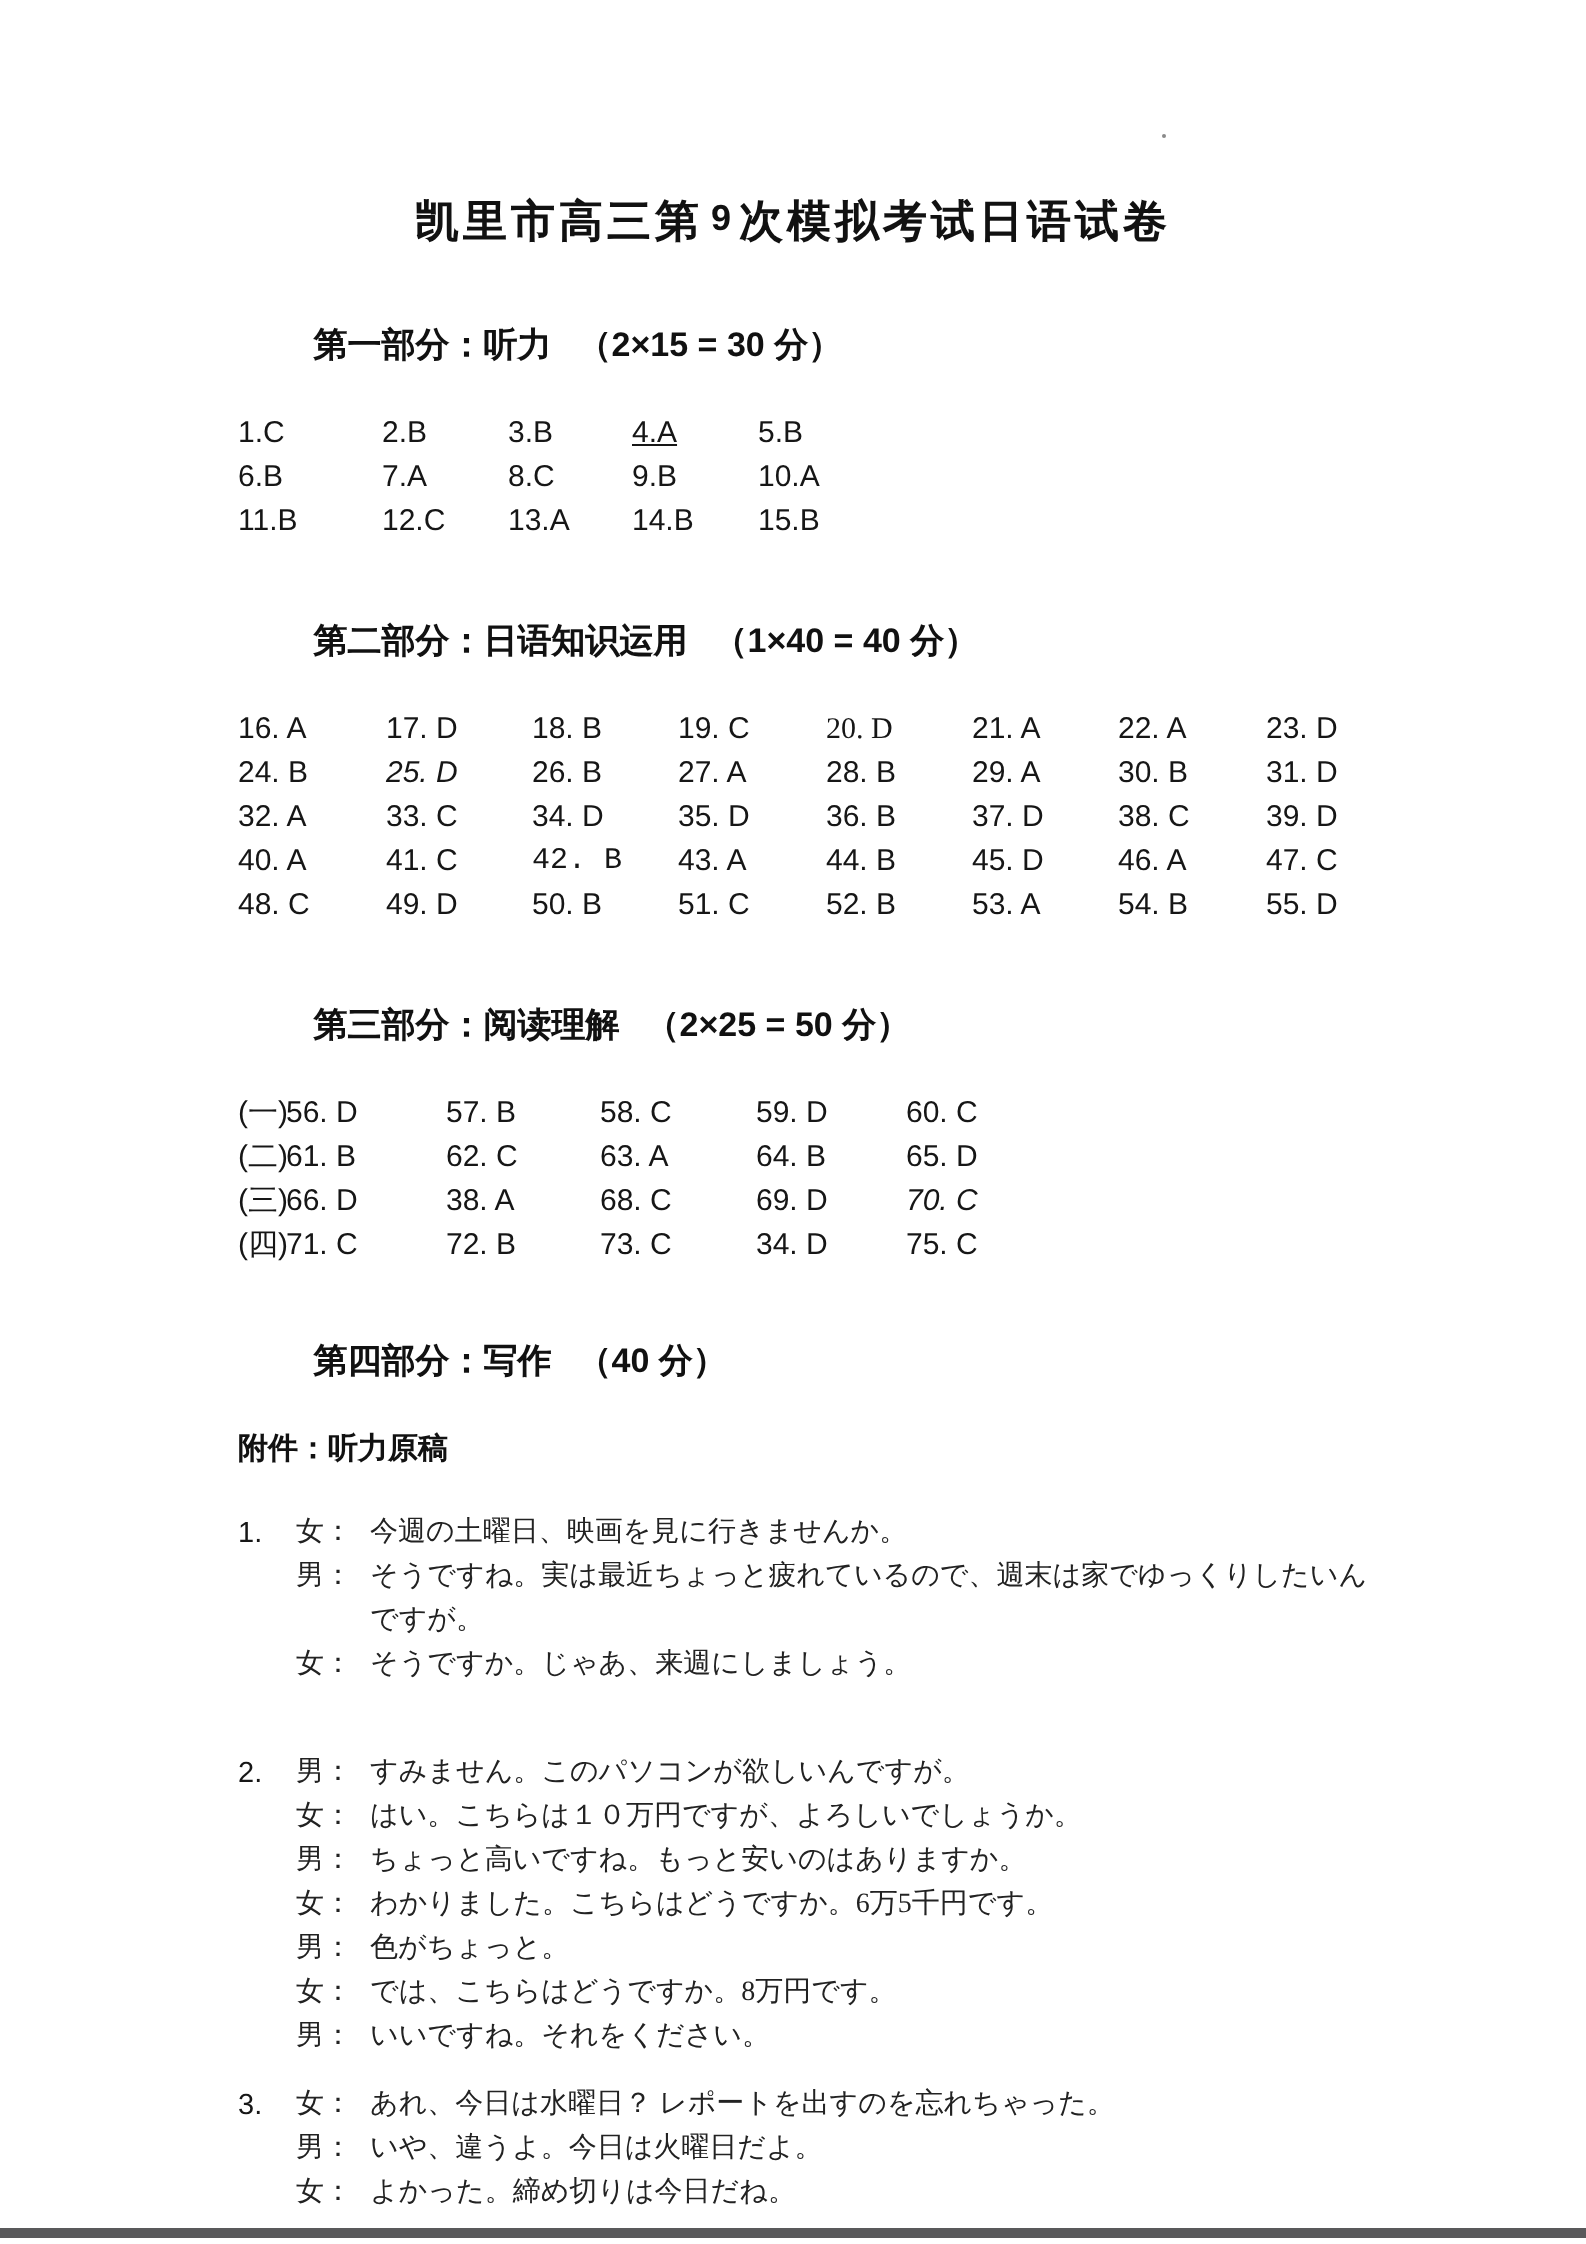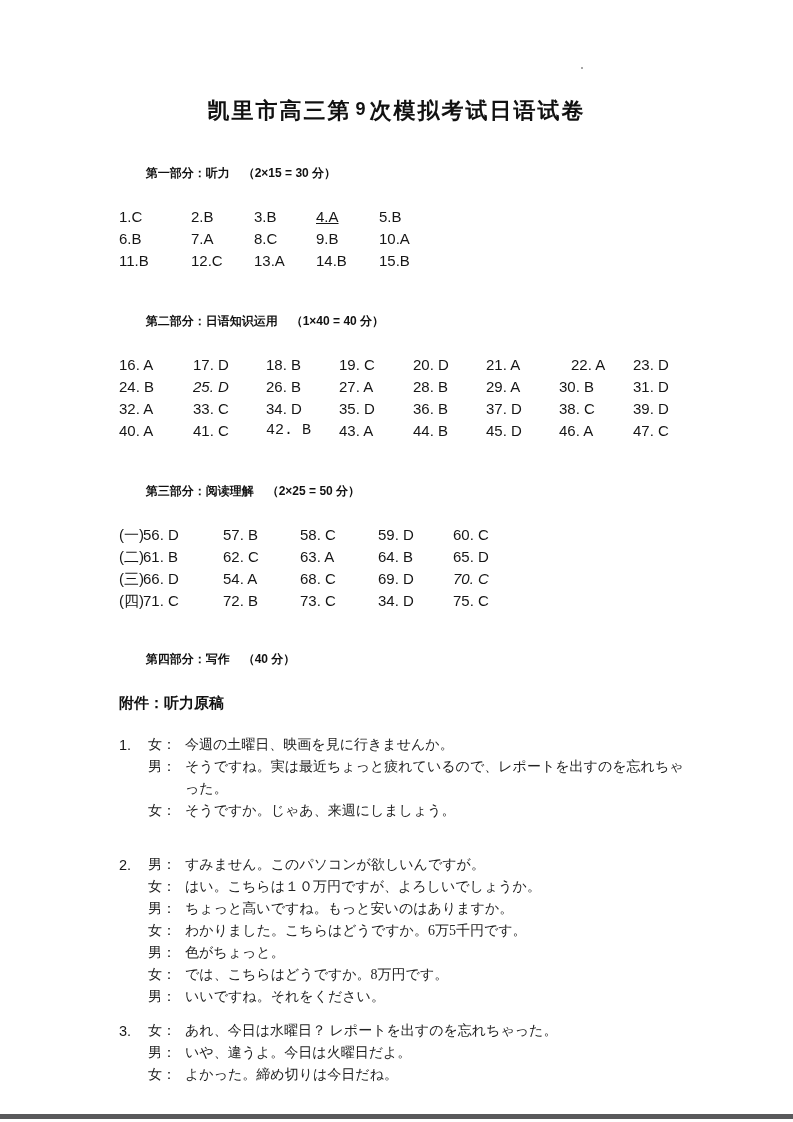--- a/index.html
+++ b/index.html
@@ -21,21 +21,21 @@
   .title .title-num {
     font-family:"Liberation Sans", sans-serif;
     font-size:18px; font-weight:700;
     position:relative; top:-3px;
     margin:0 4px; letter-spacing:0;
   }
   .content {
     position:absolute; left:119px; top:140px; width:566px;
   }
   .sec-heading {
-    font-weight:700; font-size:12px; line-height:22px; color:#111;
+    font-weight:700; font-size:17px; line-height:22px; color:#111;
     white-space:pre;
   }
   .sec-heading .score { margin-left:13px; }
   .part1-block { margin-bottom:16px; }
   .part2-block { margin-bottom:16px; }
   .part3-block { margin-bottom:14px; }
   .ans-row { position:relative; height:22px; font-size:15px; line-height:22px; }
   .ans-cell { position:absolute; top:0; white-space:pre; }
   .ans-prefix { position:absolute; top:0; left:0; white-space:pre; }
   .attachment {
@@ -110,23 +110,23 @@
     <section class="part2-block">
       <div class="sec-heading">
         <span>第二部分：日语知识运用</span><span class="score">（1×40 = 40 分）</span>
       </div>
       <div id="part2-rows">
           <div class="ans-row">
             <span class="ans-cell" style="left: 0px;">16. A</span>
             <span class="ans-cell" style="left: 74px;">17. D</span>
             <span class="ans-cell" style="left: 147px;">18. B</span>
             <span class="ans-cell" style="left: 220px;">19. C</span>
-            <span class="ans-cell" style="left: 294px;">20. D</span>
+            <span class="ans-cell" style="left: 294px; font-family: Liberation Serif, serif;">20. D</span>
             <span class="ans-cell" style="left: 367px;">21. A</span>
-            <span class="ans-cell" style="left: 452px; text-align: right;">22. A</span>
+            <span class="ans-cell" style="left: 440px; text-align: right;">22. A</span>
             <span class="ans-cell" style="left: 514px;">23. D</span>
           </div>
           <div class="ans-row">
             <span class="ans-cell" style="left: 0px;">24. B</span>
             <span class="ans-cell" style="left: 74px; font-style: italic;">25. D</span>
             <span class="ans-cell" style="left: 147px;">26. B</span>
             <span class="ans-cell" style="left: 220px;">27. A</span>
             <span class="ans-cell" style="left: 294px;">28. B</span>
             <span class="ans-cell" style="left: 367px;">29. A</span>
             <span class="ans-cell" style="left: 440px;">30. B</span>
@@ -145,20 +145,30 @@
           <div class="ans-row">
             <span class="ans-cell" style="left: 0px;">40. A</span>
             <span class="ans-cell" style="left: 74px;">41. C</span>
             <span class="ans-cell" style="left: 147px; font-family: Liberation Mono, monospace;">42. B</span>
             <span class="ans-cell" style="left: 220px;">43. A</span>
             <span class="ans-cell" style="left: 294px;">44. B</span>
             <span class="ans-cell" style="left: 367px;">45. D</span>
             <span class="ans-cell" style="left: 440px;">46. A</span>
             <span class="ans-cell" style="left: 514px;">47. C</span>
           </div>
+          <div class="ans-row">
+            <span class="ans-cell" style="left: 0px;">48. C</span>
+            <span class="ans-cell" style="left: 74px;">49. D</span>
+            <span class="ans-cell" style="left: 147px;">50. B</span>
+            <span class="ans-cell" style="left: 220px;">51. C</span>
+            <span class="ans-cell" style="left: 294px;">52. B</span>
+            <span class="ans-cell" style="left: 367px;">53. A</span>
+            <span class="ans-cell" style="left: 440px;">54. B</span>
+            <span class="ans-cell" style="left: 514px;">55. D</span>
+          </div>
         </div>
     </section>
 
     <section class="part3-block">
       <div class="sec-heading">
         <span>第三部分：阅读理解</span><span class="score">（2×25 = 50 分）</span>
       </div>
       <div id="part3-rows">
           <div class="ans-row">
             <span class="ans-prefix">(一)</span>
@@ -172,21 +182,21 @@
             <span class="ans-prefix">(二)</span>
             <span class="ans-cell" style="left: 24px;">61. B</span>
             <span class="ans-cell" style="left: 104px;">62. C</span>
             <span class="ans-cell" style="left: 181px;">63. A</span>
             <span class="ans-cell" style="left: 259px;">64. B</span>
             <span class="ans-cell" style="left: 334px;">65. D</span>
           </div>
           <div class="ans-row">
             <span class="ans-prefix">(三)</span>
             <span class="ans-cell" style="left: 24px;">66. D</span>
-            <span class="ans-cell" style="left: 104px;">54. A</span>
+            <span class="ans-cell" style="left: 104px;">38. A</span>
             <span class="ans-cell" style="left: 181px;">68. C</span>
             <span class="ans-cell" style="left: 259px;">69. D</span>
             <span class="ans-cell" style="left: 334px; font-style: italic;">70. C</span>
           </div>
           <div class="ans-row">
             <span class="ans-prefix">(四)</span>
             <span class="ans-cell" style="left: 24px;">71. C</span>
             <span class="ans-cell" style="left: 104px;">72. B</span>
             <span class="ans-cell" style="left: 181px;">73. C</span>
             <span class="ans-cell" style="left: 259px;">34. D</span>
@@ -206,21 +216,21 @@
     <div class="dialogues" id="dialogues">
         <div class="dialogue">
           <div class="d-line">
             <span class="d-num">1.</span>
             <span class="d-speaker">女：</span>
             <span class="d-text">今週の土曜日、映画を見に行きませんか。</span>
           </div>
           <div class="d-line">
             <span class="d-num"></span>
             <span class="d-speaker">男：</span>
-            <span class="d-text">そうですね。実は最近ちょっと疲れているので、レポートを出すのを忘れちゃった。</span>
+            <span class="d-text">そうですね。実は最近ちょっと疲れているので、週末は家でゆっくりしたいんですが。</span>
           </div>
           <div class="d-line">
             <span class="d-num"></span>
             <span class="d-speaker">女：</span>
             <span class="d-text">そうですか。じゃあ、来週にしましょう。</span>
           </div>
         </div>
         <div class="dialogue">
           <div class="d-line">
             <span class="d-num">2.</span>

